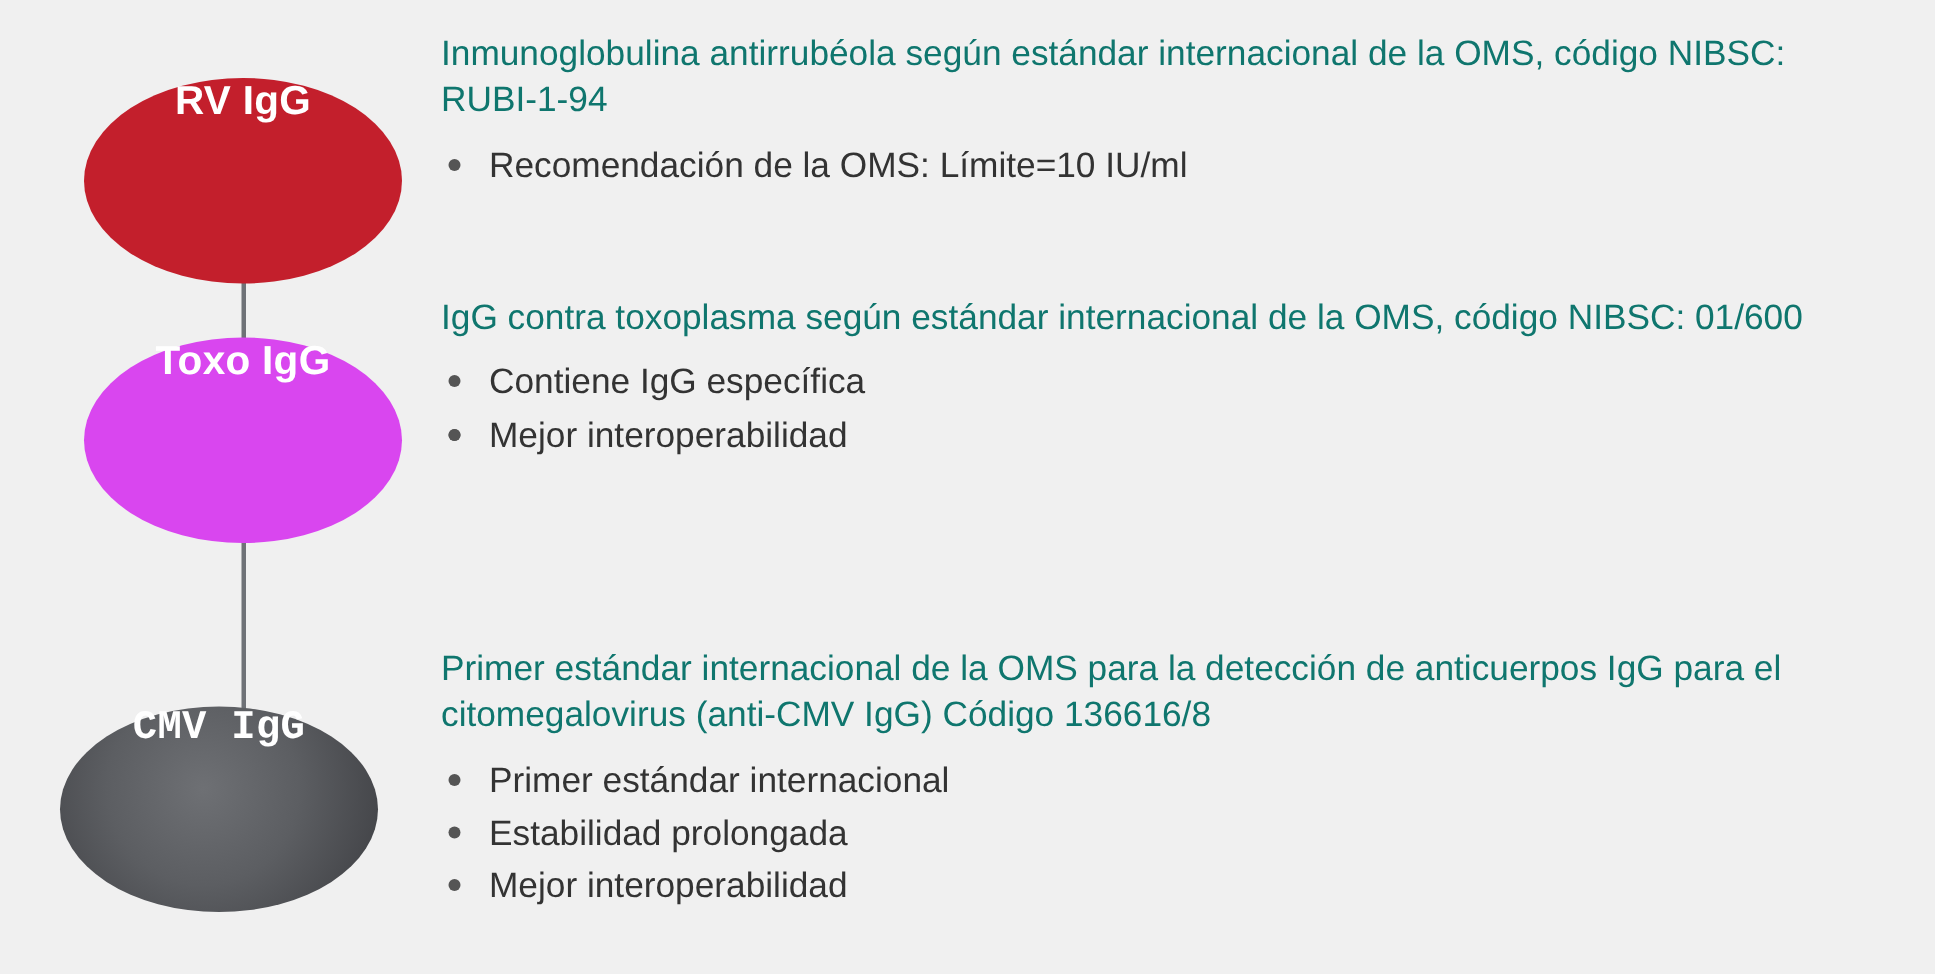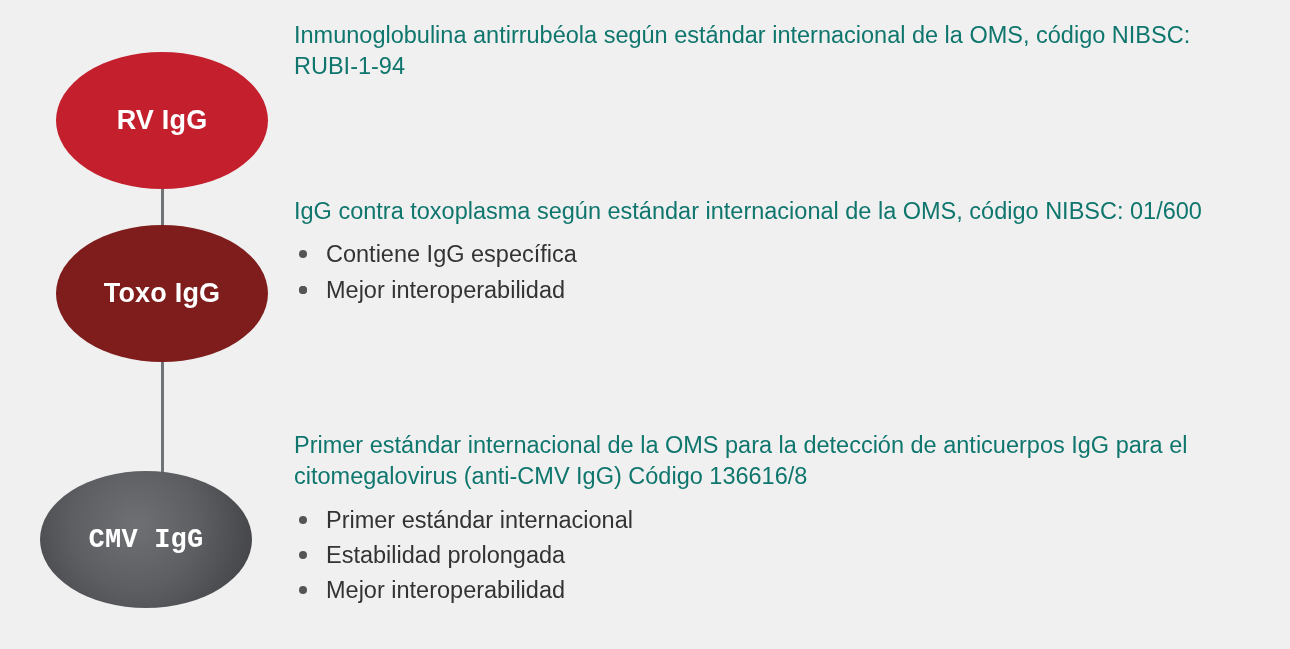--- a/index.html
+++ b/index.html
@@ -29,41 +29,41 @@
     background: #6f7277;
     z-index: 1;
   }
   .connector.c1 { top: 120px; height: 185px; }
   .connector.c2 { top: 290px; height: 260px; }
 
   .node {
     position: absolute;
     z-index: 2;
     display: flex;
-    align-items: center;
+    align-items: flex-start;
     justify-content: center;
     border-radius: 50%;
     color: #ffffff;
     font-weight: bold;
     font-size: 27px;
     letter-spacing: 0.2px;
   }
   .node-rv {
     left: 56px;
     top: 52px;
     width: 212px;
     height: 137px;
     background: #c31f2c;
   }
   .node-toxo {
     left: 56px;
     top: 225px;
     width: 212px;
     height: 137px;
-    background: #7f1d1d;
+    background: #d946ef;
   }
   .node-cmv {
     left: 40px;
     top: 471px;
     width: 212px;
     height: 137px;
     background: radial-gradient(circle at 45% 40%, #6e7074 0%, #5c5e62 45%, #3b3c40 100%);
     font-family: Liberation Mono, monospace;
   }
 
@@ -118,20 +118,23 @@
   </div>
   <div class="node node-toxo">
     <span>Toxo IgG</span>
   </div>
   <div class="node node-cmv">
     <span>CMV IgG</span>
   </div>
 
   <div class="content b1">
     <p class="headline">Inmunoglobulina antirrubéola según estándar internacional de la OMS, código NIBSC: RUBI-1-94</p>
+    <ul class="bullets">
+      <li><span class="dot"></span><span>Recomendación de la OMS: Límite=10 IU/ml</span></li>
+    </ul>
   </div>
 
   <div class="content b2">
     <p class="headline">IgG contra toxoplasma según estándar internacional de la OMS, código NIBSC: 01/600</p>
     <ul class="bullets">
       <li><span class="dot"></span><span>Contiene IgG específica</span></li>
       <li><span class="dot"></span></li>
       <li><span class="dot"></span><span>Mejor interoperabilidad</span></li>
     </ul>
   </div>

